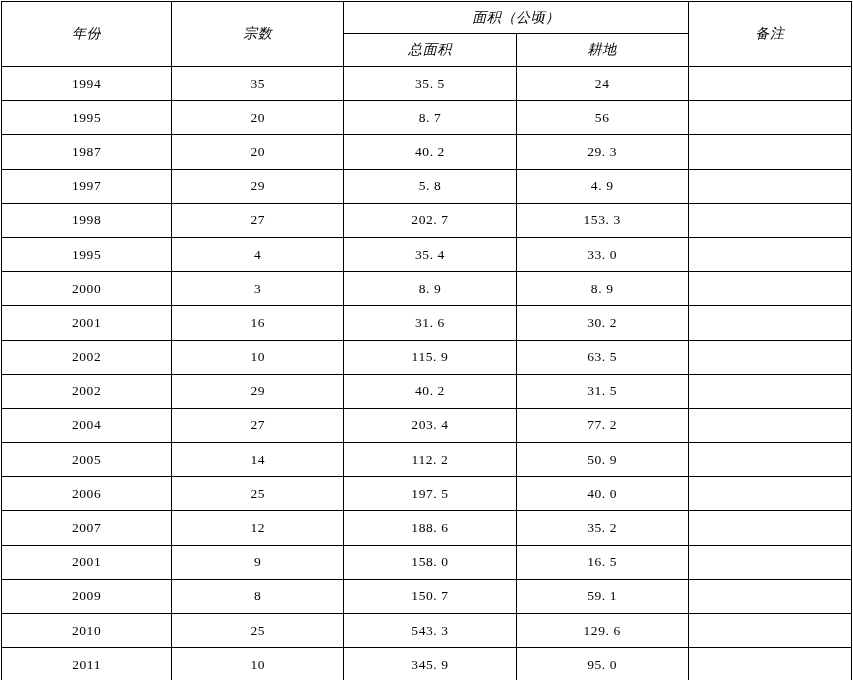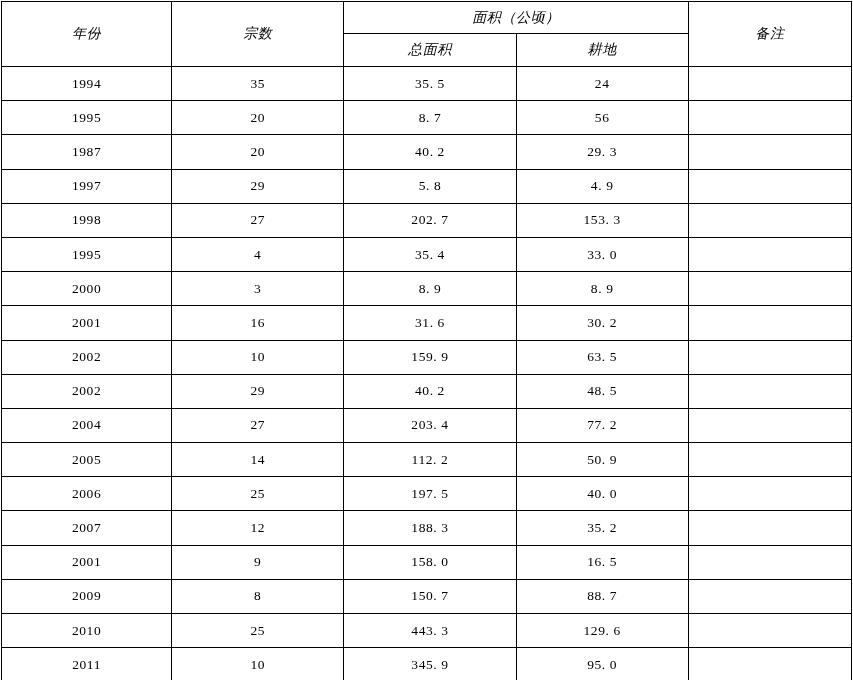--- a/index.html
+++ b/index.html
@@ -134,29 +134,29 @@
         <tr>
           <td class="num">2001</td>
           <td class="num">16</td>
           <td class="num">31. 6</td>
           <td class="num">30. 2</td>
           <td class="blank-cell"></td>
         </tr>
         <tr>
           <td class="num">2002</td>
           <td class="num">10</td>
-          <td class="num">159. 9</td>
+          <td class="num">115. 9</td>
           <td class="num">63. 5</td>
           <td class="blank-cell"></td>
         </tr>
         <tr>
           <td class="num">2002</td>
           <td class="num">29</td>
           <td class="num">40. 2</td>
-          <td class="num">48. 5</td>
+          <td class="num">31. 5</td>
           <td class="blank-cell"></td>
         </tr>
         <tr>
           <td class="num">2004</td>
           <td class="num">27</td>
           <td class="num">203. 4</td>
           <td class="num">77. 2</td>
           <td class="blank-cell"></td>
         </tr>
         <tr>
@@ -169,42 +169,42 @@
         <tr>
           <td class="num">2006</td>
           <td class="num">25</td>
           <td class="num">197. 5</td>
           <td class="num">40. 0</td>
           <td class="blank-cell"></td>
         </tr>
         <tr>
           <td class="num">2007</td>
           <td class="num">12</td>
-          <td class="num">188. 3</td>
+          <td class="num">188. 6</td>
           <td class="num">35. 2</td>
           <td class="blank-cell"></td>
         </tr>
         <tr>
           <td class="num">2001</td>
           <td class="num">9</td>
           <td class="num">158. 0</td>
           <td class="num">16. 5</td>
           <td class="blank-cell"></td>
         </tr>
         <tr>
           <td class="num">2009</td>
           <td class="num">8</td>
           <td class="num">150. 7</td>
-          <td class="num">88. 7</td>
+          <td class="num">59. 1</td>
           <td class="blank-cell"></td>
         </tr>
         <tr>
           <td class="num">2010</td>
           <td class="num">25</td>
-          <td class="num">443. 3</td>
+          <td class="num">543. 3</td>
           <td class="num">129. 6</td>
           <td class="blank-cell"></td>
         </tr>
         <tr>
           <td class="num">2011</td>
           <td class="num">10</td>
           <td class="num">345. 9</td>
           <td class="num">95. 0</td>
           <td class="blank-cell"></td>
         </tr>

